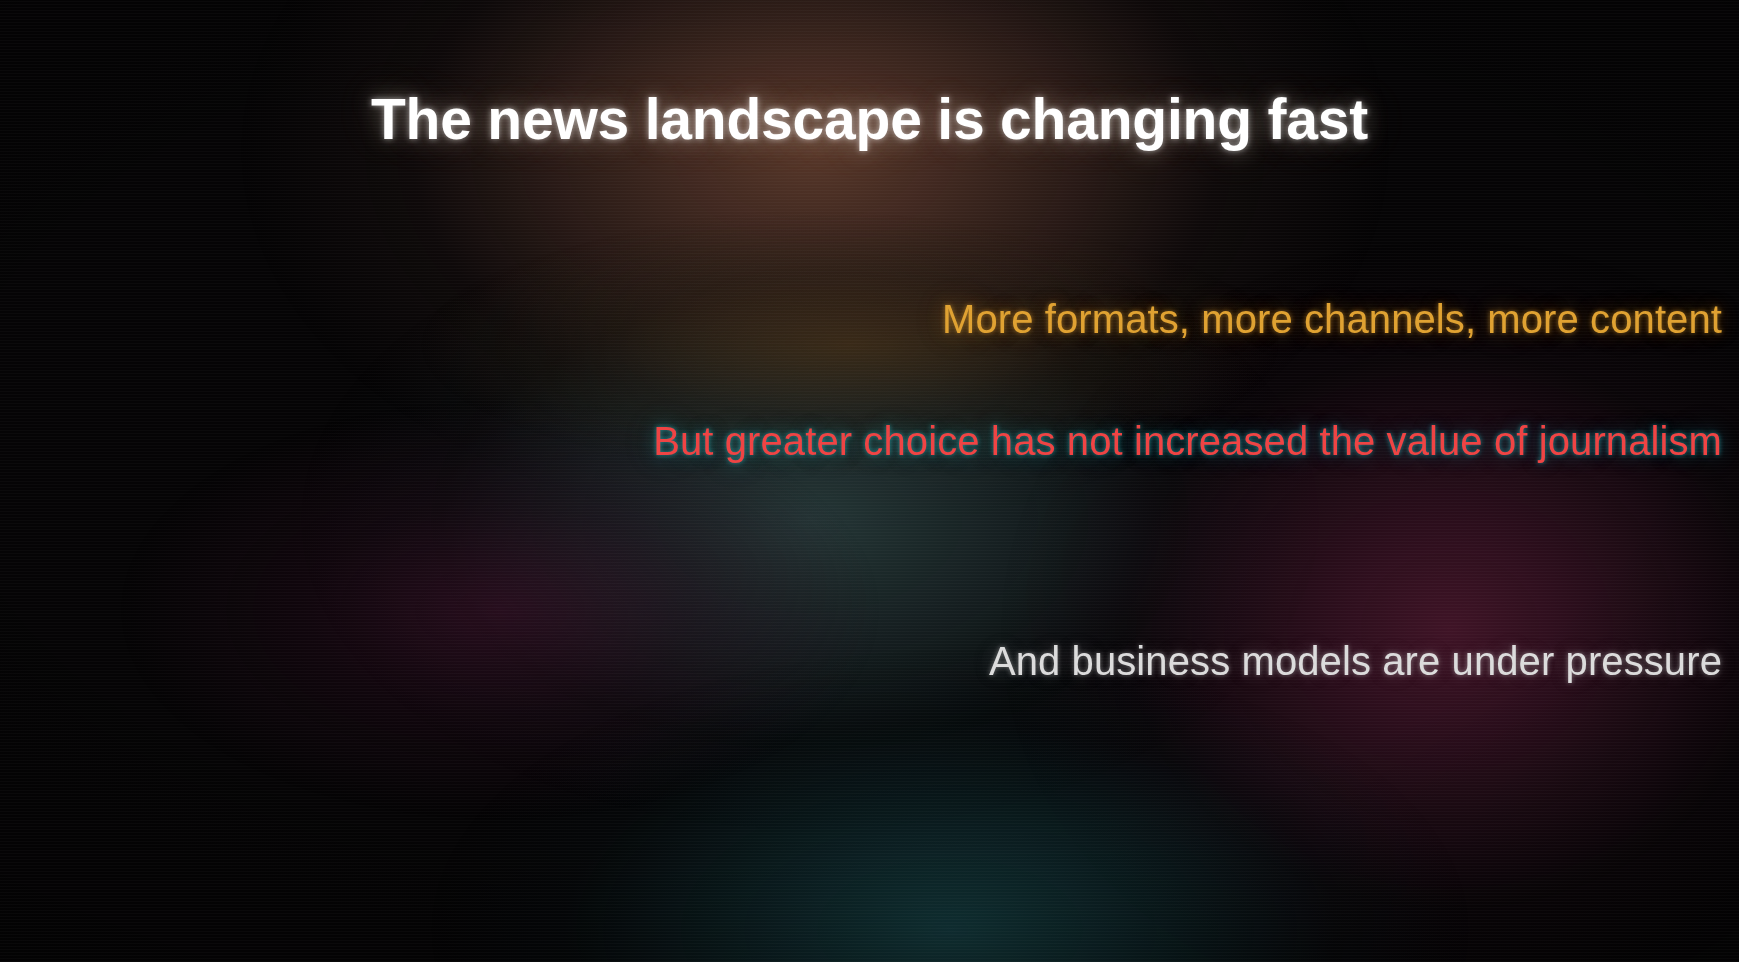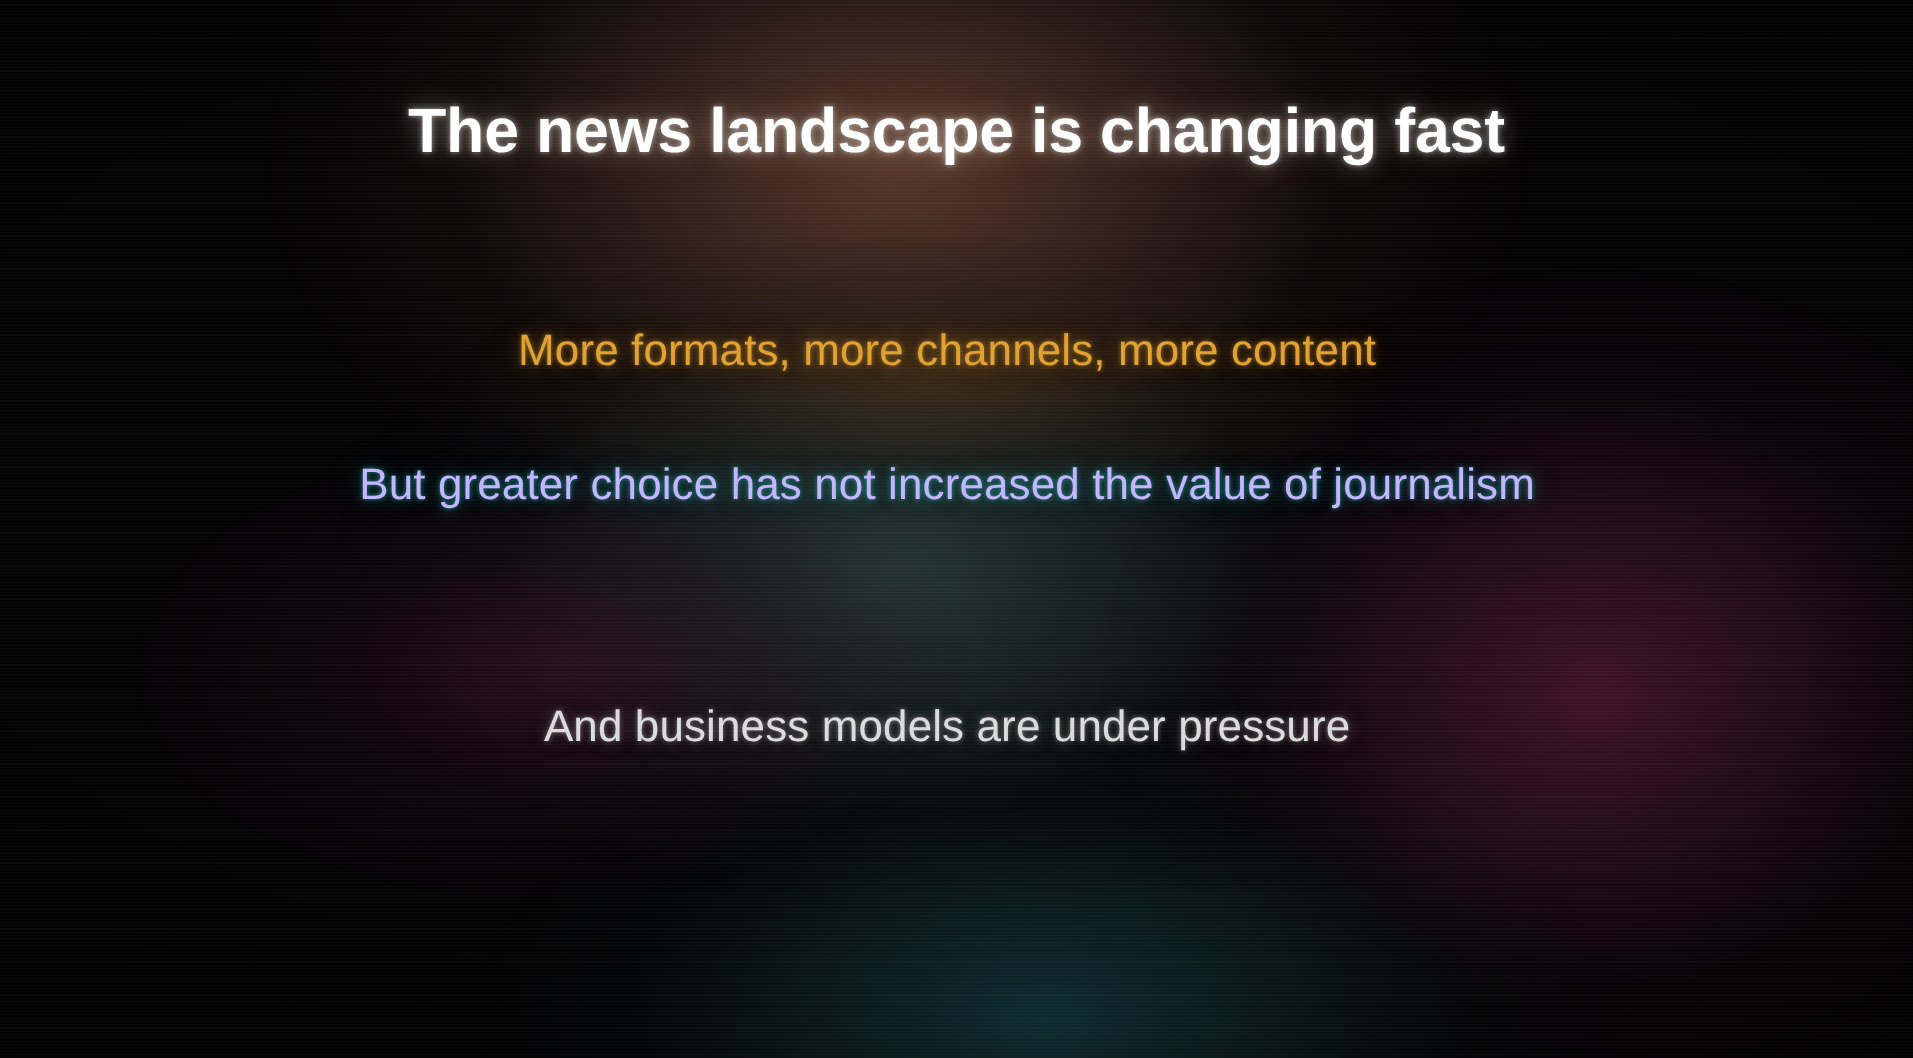--- a/index.html
+++ b/index.html
@@ -136,36 +136,37 @@
     white-space: nowrap;
   }
 
   .line {
     position: absolute;
     left: 0; right: 17px;
     font-size: 40px;
     font-weight: 400;
     letter-spacing: 0.1px;
     white-space: nowrap;
+    text-align: right;
   }
 
   #line-1 { top: 297px; }
   #line-2 { top: 419px; }
   #line-3 { top: 527px; }
   #line-4 { top: 639px; }
 
   .c-amber {
     color: #e0a232;
     text-shadow:
       0 0 5px rgba(224,162,50,0.60),
       0 0 18px rgba(224,150,40,0.36),
       0 0 42px rgba(200,120,30,0.18);
   }
   .c-cyan {
-    color: #c4b5fd;
+    color: #ef4444;
     text-shadow:
       0 0 5px rgba(46,207,216,0.62),
       0 0 18px rgba(40,190,205,0.38),
       0 0 44px rgba(30,160,180,0.18);
   }
   .c-magenta {
     color: #d6277d;
     text-shadow:
       0 0 5px rgba(214,39,125,0.62),
       0 0 18px rgba(206,35,120,0.38),

